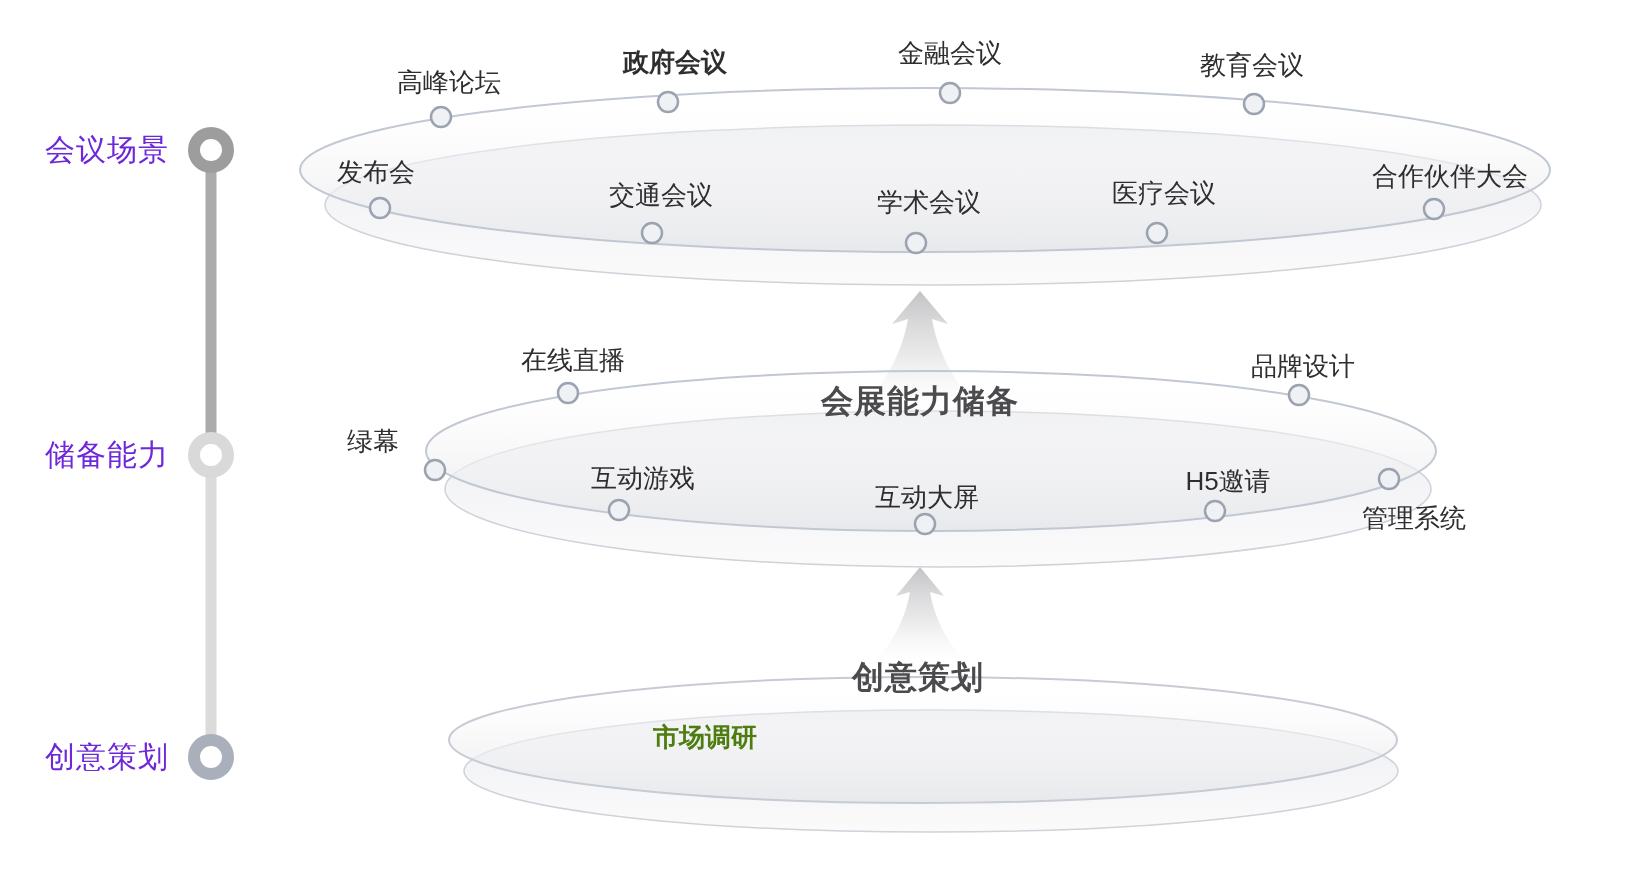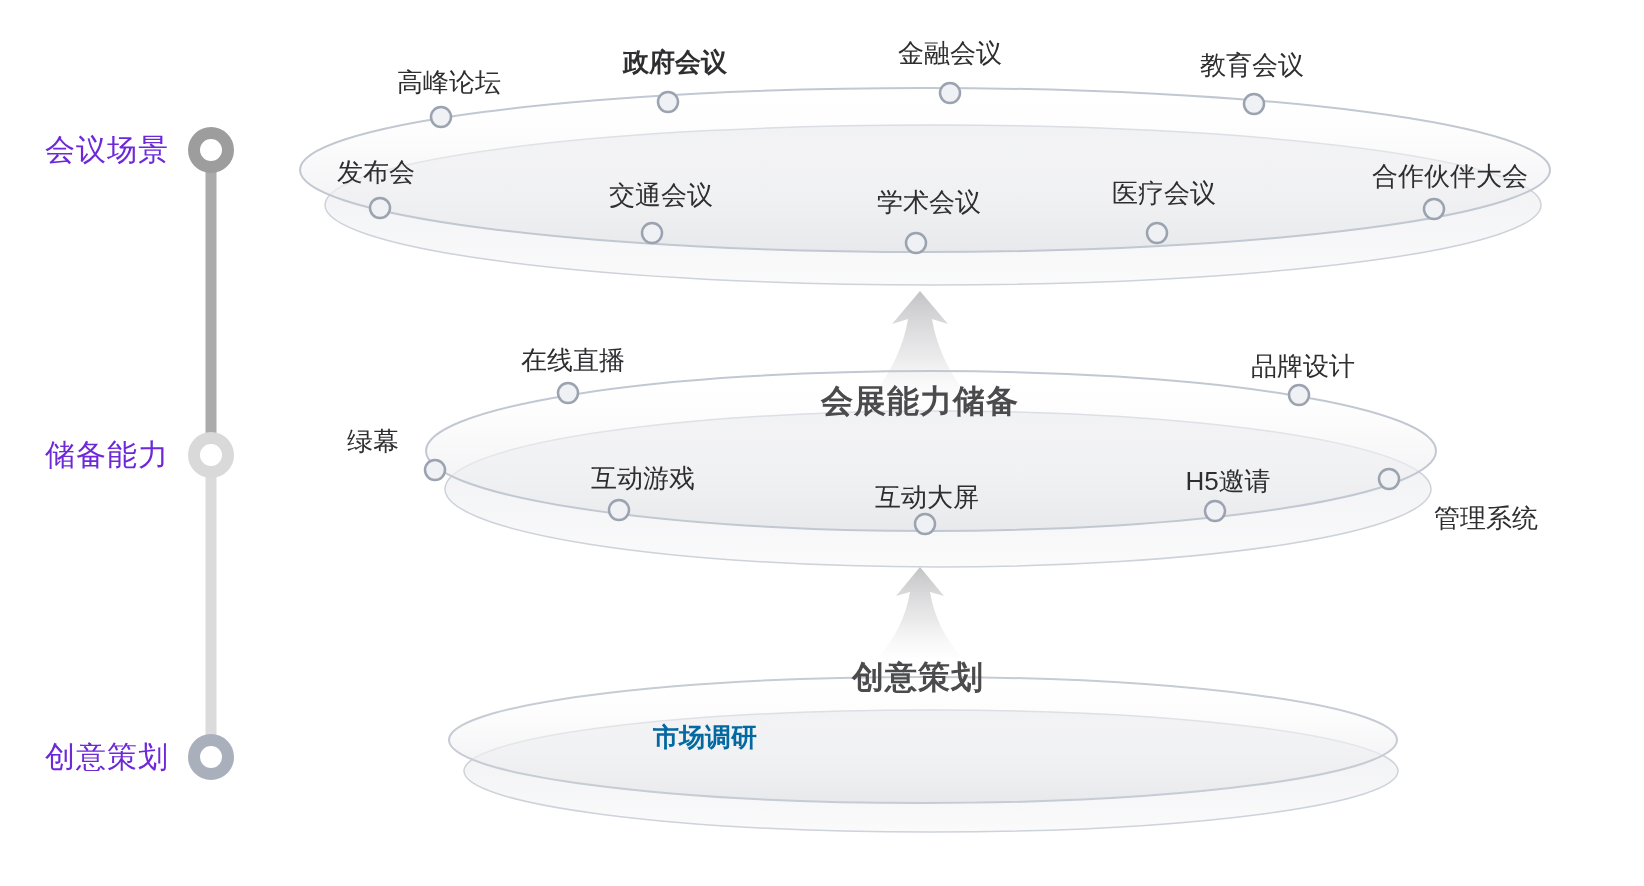--- a/index.html
+++ b/index.html
@@ -47,21 +47,21 @@
   }
   .tier-title {
     font-size: 32px;
     font-weight: 700;
     color: #4b4b4d;
     letter-spacing: 1px;
   }
   .sub-label {
     font-size: 26px;
     font-weight: 600;
-    color: #0369a1;
+    color: #4d7c0f;
   }
 </style>
 </head>
 <body>
 
 <div class="stage">
 
   <svg width="1644" height="886" viewBox="0 0 1644 886">
     <defs>
       <linearGradient id="platterFill" x1="0" y1="0" x2="0" y2="1">
@@ -150,19 +150,19 @@
     <div class="lbl node-label" style="left:929px;  top:202px;">学术会议</div>
     <div class="lbl node-label" style="left:1164px; top:193px;">医疗会议</div>
 
     <div class="lbl tier-title" style="left:920px;  top:402px;">会展能力储备</div>
     <div class="lbl node-label" style="left:573px;  top:360px;font-family:Liberation Serif, serif;">在线直播</div>
     <div class="lbl node-label" style="left:1303px; top:366px;">品牌设计</div>
     <div class="lbl node-label" style="left:373px;  top:441px;">绿幕</div>
     <div class="lbl node-label" style="left:623px;  top:478px;margin-left:20px;">互动游戏</div>
     <div class="lbl node-label" style="left:927px;  top:497px;">互动大屏</div>
     <div class="lbl node-label" style="left:1228px; top:481px;">H5邀请</div>
-    <div class="lbl node-label" style="left:1486px; top:518px;">管理系统</div>
+    <div class="lbl node-label" style="left:1414px; top:518px;">管理系统</div>
 
     <div class="lbl tier-title" style="left:918px;  top:678px;">创意策划</div>
     <div class="lbl sub-label" style="left:705px;  top:737px;">市场调研</div>
 
   </div>
 </div>
 
 </body></html>

